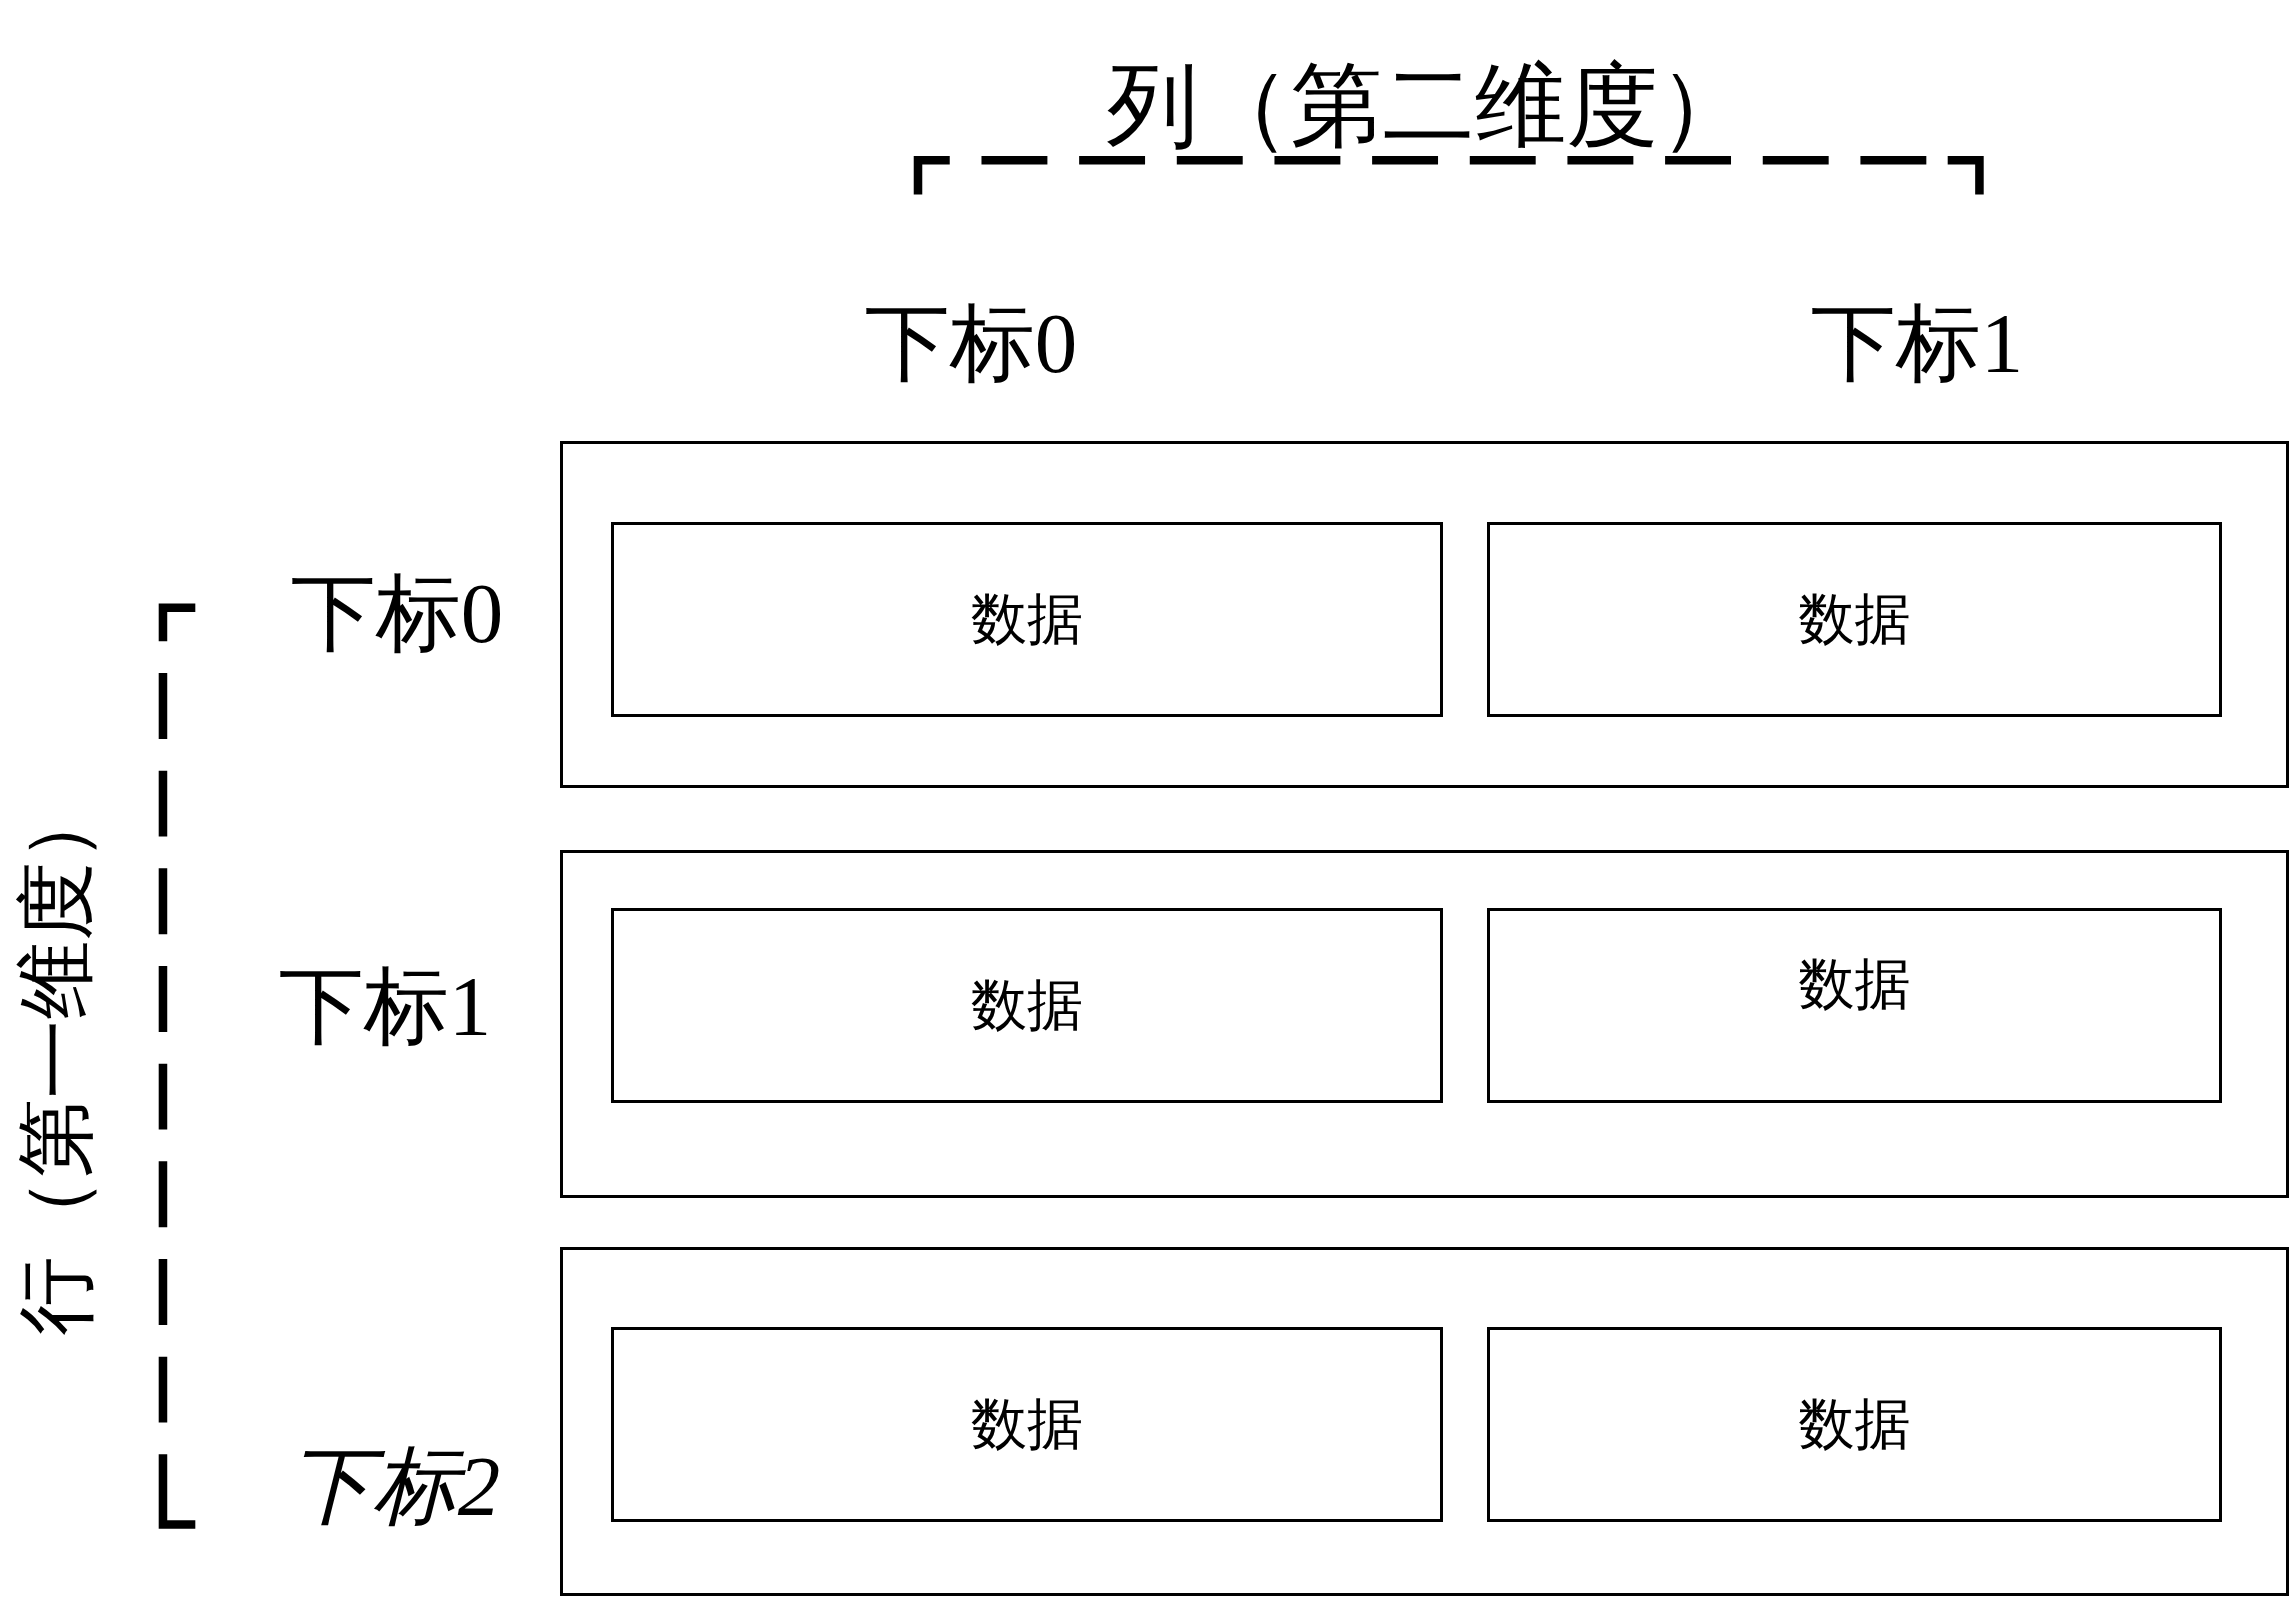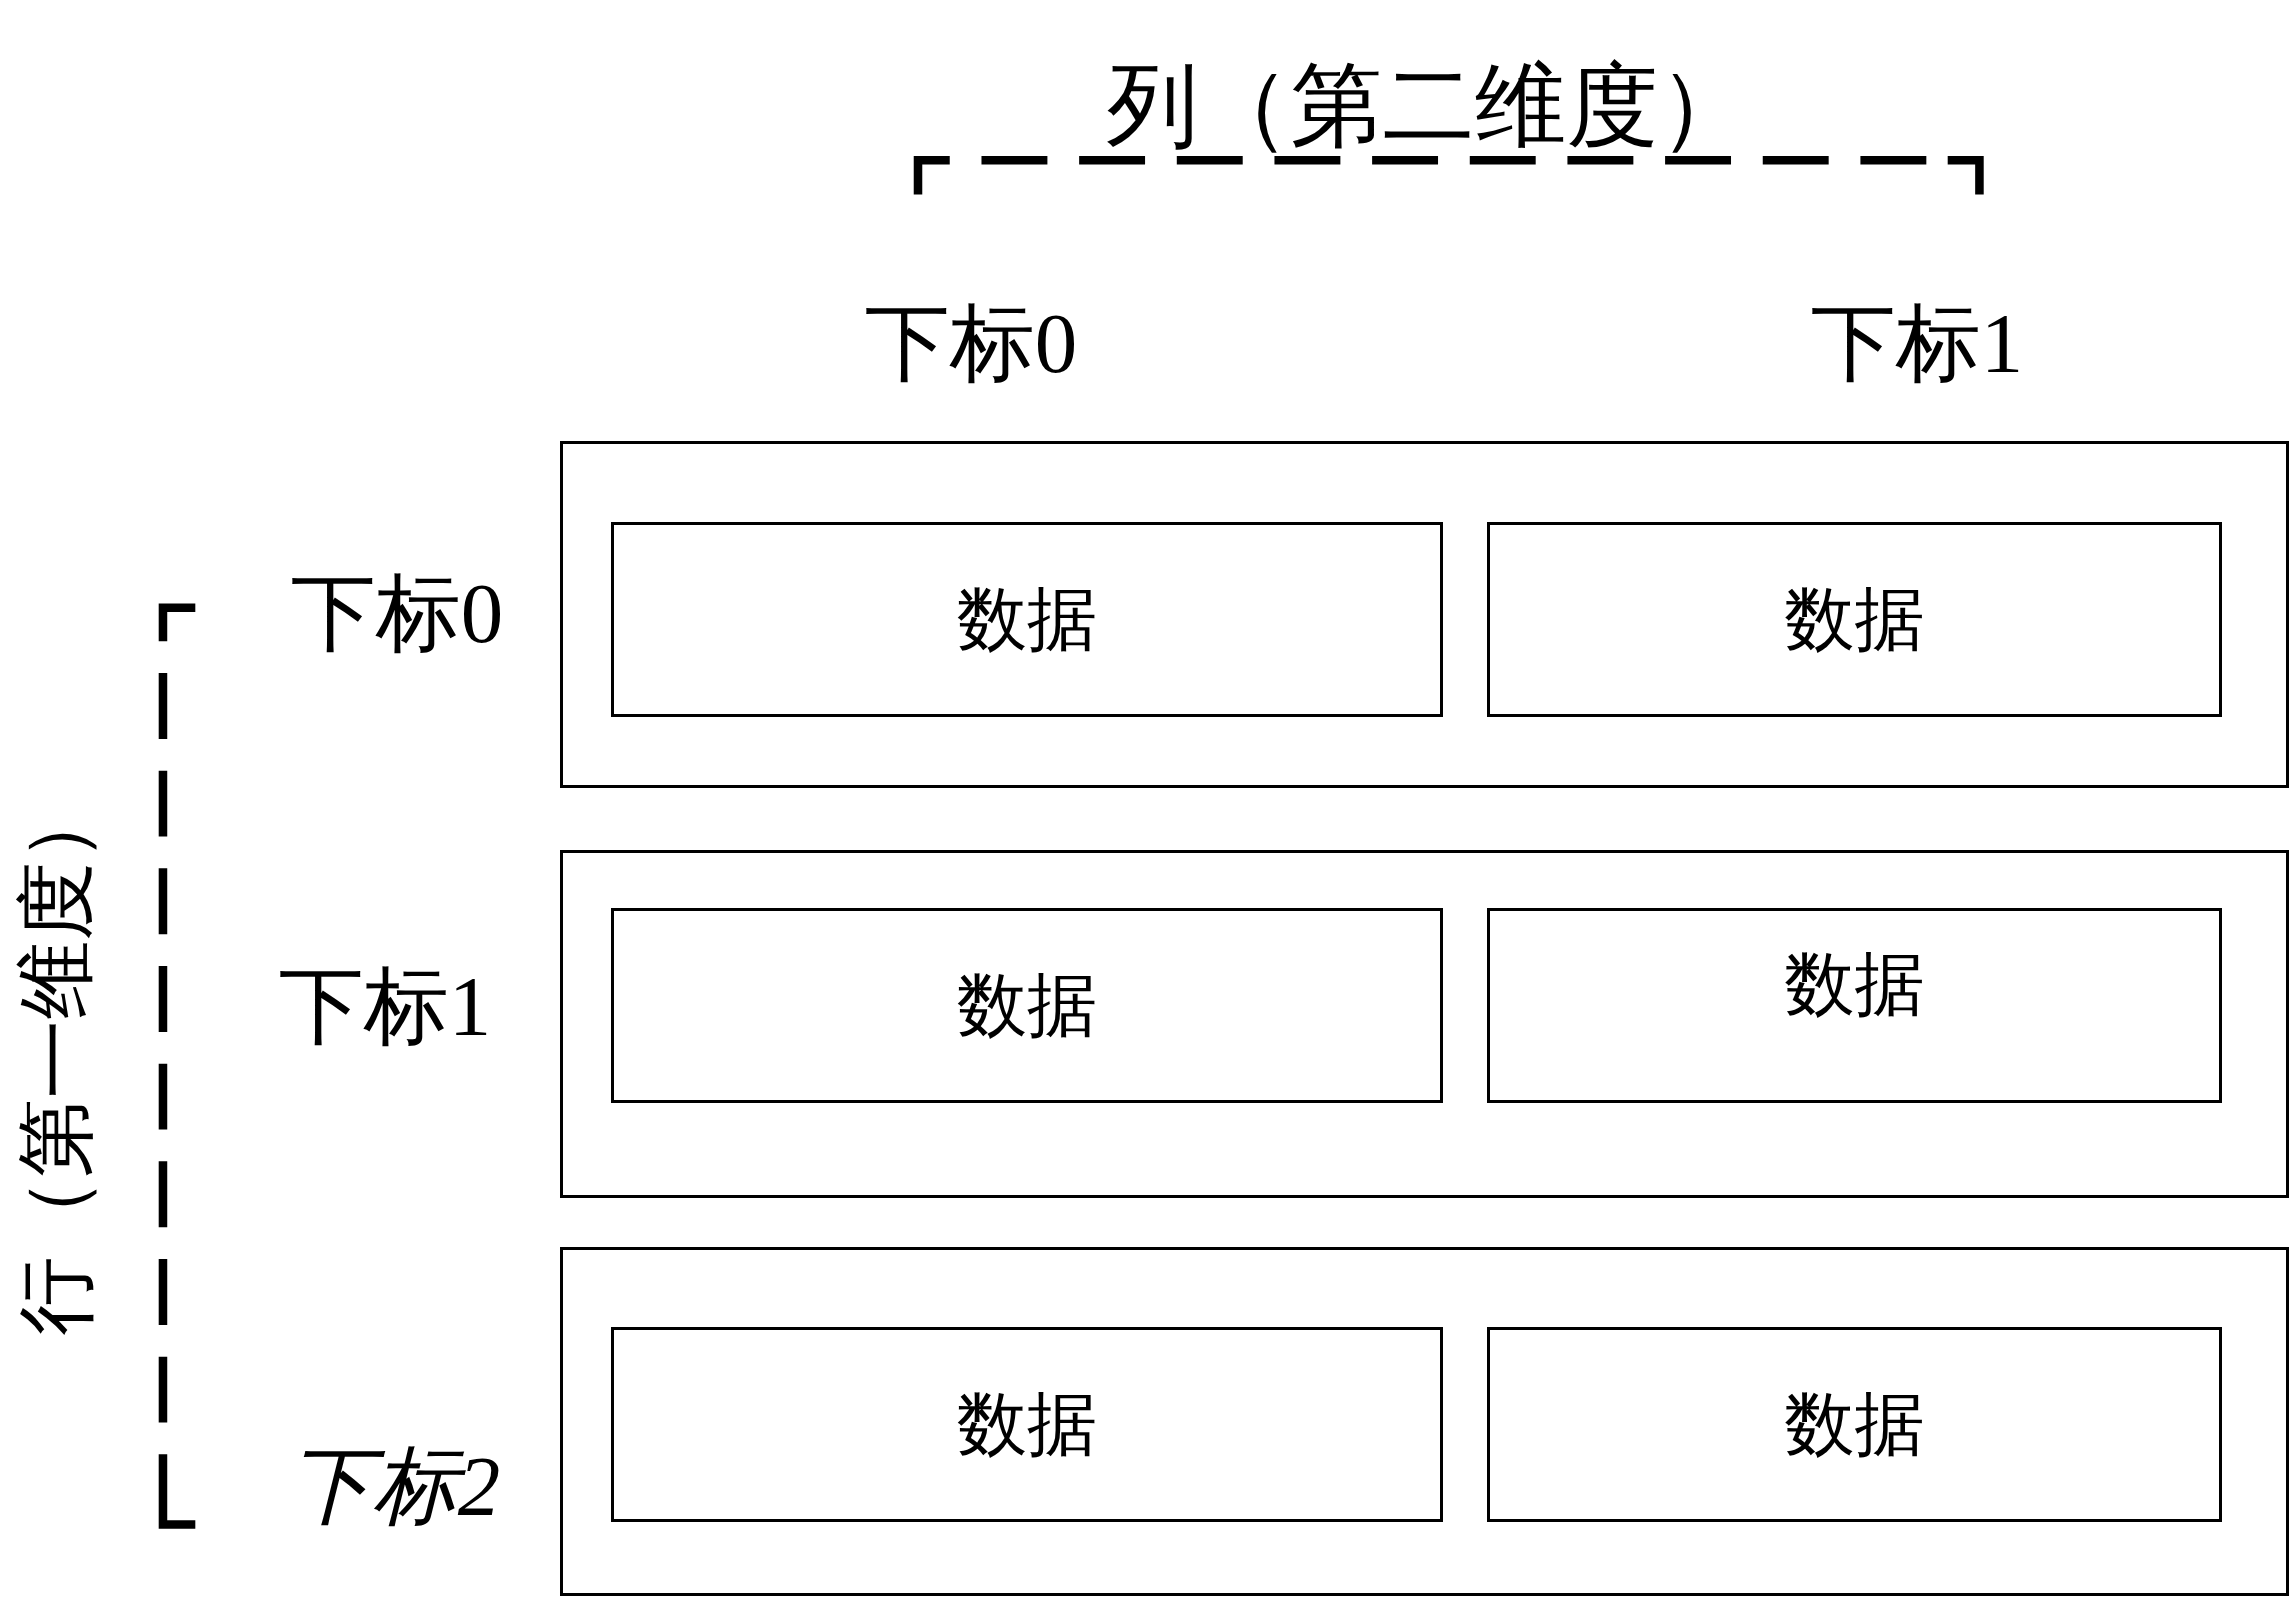--- a/index.html
+++ b/index.html
@@ -51,21 +51,21 @@
   .outer-row-1 { top: 850px; height: 348px; }
   .outer-row-2 { top: 1247px; height: 349px; }
   .inner-box {
     border: 3.7px solid #000000;
     box-sizing: border-box;
     height: 195px;
     background: #ffffff;
     display: flex;
     align-items: center;
     justify-content: center;
-    font-size: 70px;
+    font-size: 56px;
   }
   .inner-col-0 { left: 611px; width: 832px; }
   .inner-col-1 { left: 1487px; width: 735px; }
   .inner-r0 { top: 522px; }
   .inner-r1 { top: 908px; }
   .inner-r2 { top: 1327px; }
   .cell-text { display: inline-block; }
   .cell-text.lifted { transform: translateY(-21.4px); }
   .bracket-svg {
     left: 0; top: 0;

